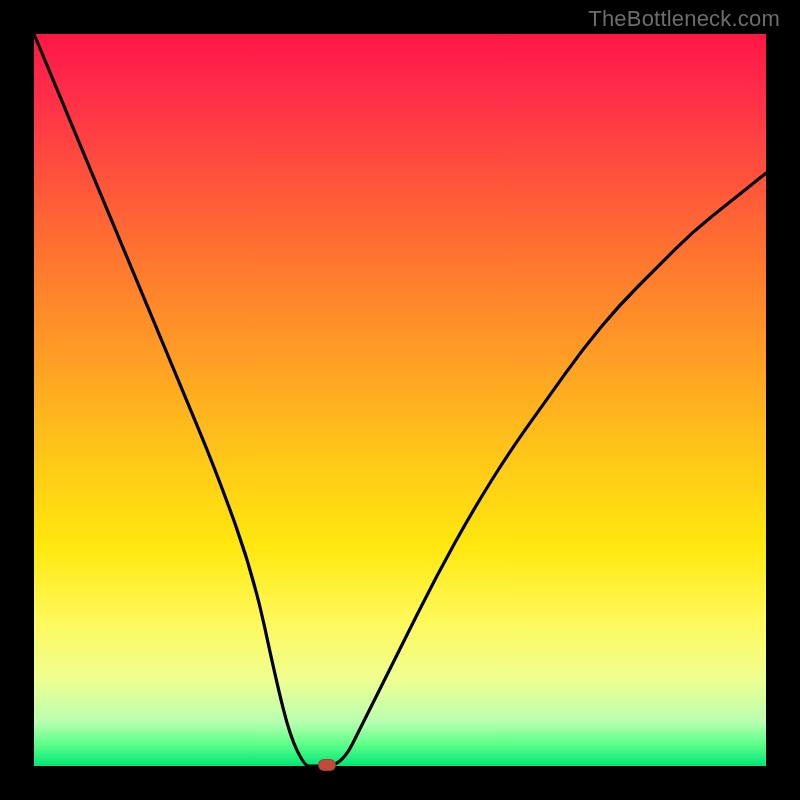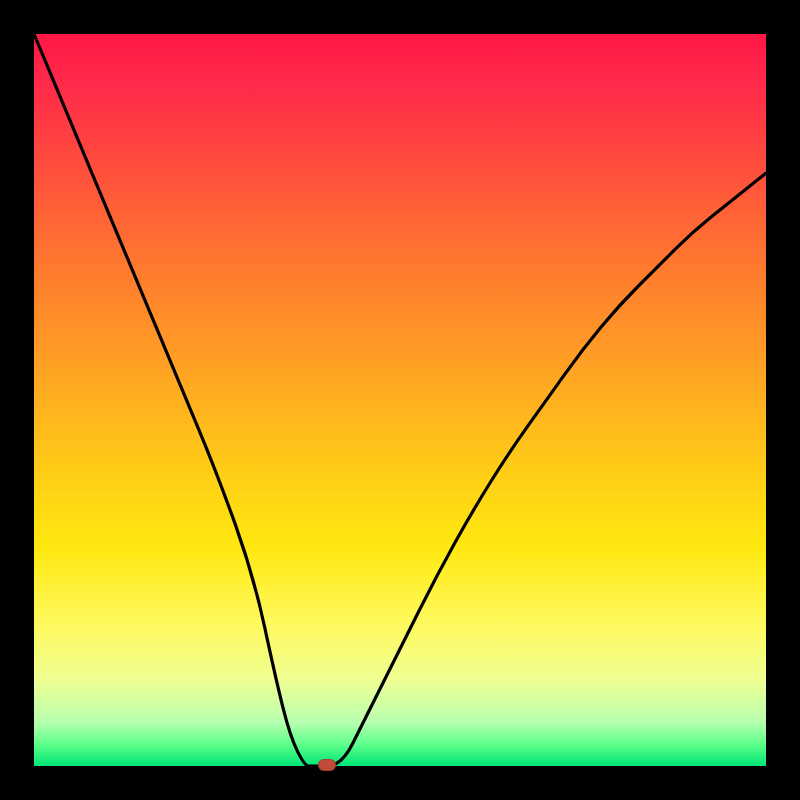--- a/index.html
+++ b/index.html
@@ -64,20 +64,21 @@
     height: 12px;
     border-radius: 6px;
     background: #c24a3a;
     box-shadow: 0 0 0 1px rgba(0,0,0,0.15) inset;
   }
 </style>
 </head>
 <body>
 
 <div class="outer">
+  <div class="watermark">TheBottleneck.com</div>
 
   <div class="plot-area">
     <svg class="curve" viewBox="0 0 732 732" preserveAspectRatio="none">
       <path fill="none" stroke="#000" stroke-width="3.2" stroke-linecap="round" stroke-linejoin="round" d="M 0.0 0.0 Q 0.0 0.0 18.3 43.9 Q 36.6 87.8 54.9 131.8 Q 73.2 175.7 91.5 219.6 Q 109.8 263.5 128.1 307.4 Q 146.4 351.4 164.7 395.3 Q 183.0 439.2 201.3 490.4 Q 219.6 541.7 230.6 592.9 Q 241.6 644.2 248.9 673.4 Q 256.2 702.7 263.5 717.4 Q 270.8 732.0 274.5 732.0 Q 278.2 732.0 292.8 732.0 Q 307.4 732.0 318.4 710.0 Q 329.4 688.1 347.7 651.5 Q 366.0 614.9 384.3 578.3 Q 402.6 541.7 420.9 508.7 Q 439.2 475.8 457.5 446.5 Q 475.8 417.2 494.1 391.6 Q 512.4 366.0 530.7 340.4 Q 549.0 314.8 567.3 292.8 Q 585.6 270.8 603.9 252.5 Q 622.2 234.2 640.5 215.9 Q 658.8 197.6 677.1 183.0 Q 695.4 168.4 713.7 153.7 T 732.0 139.1" id="curve-path"></path>
     </svg>
     <div class="marker" id="marker" style="left: 283.8px; top: 725px; background: rgb(194, 74, 58);"></div>
   </div>
 </div>
 
 </body></html>

